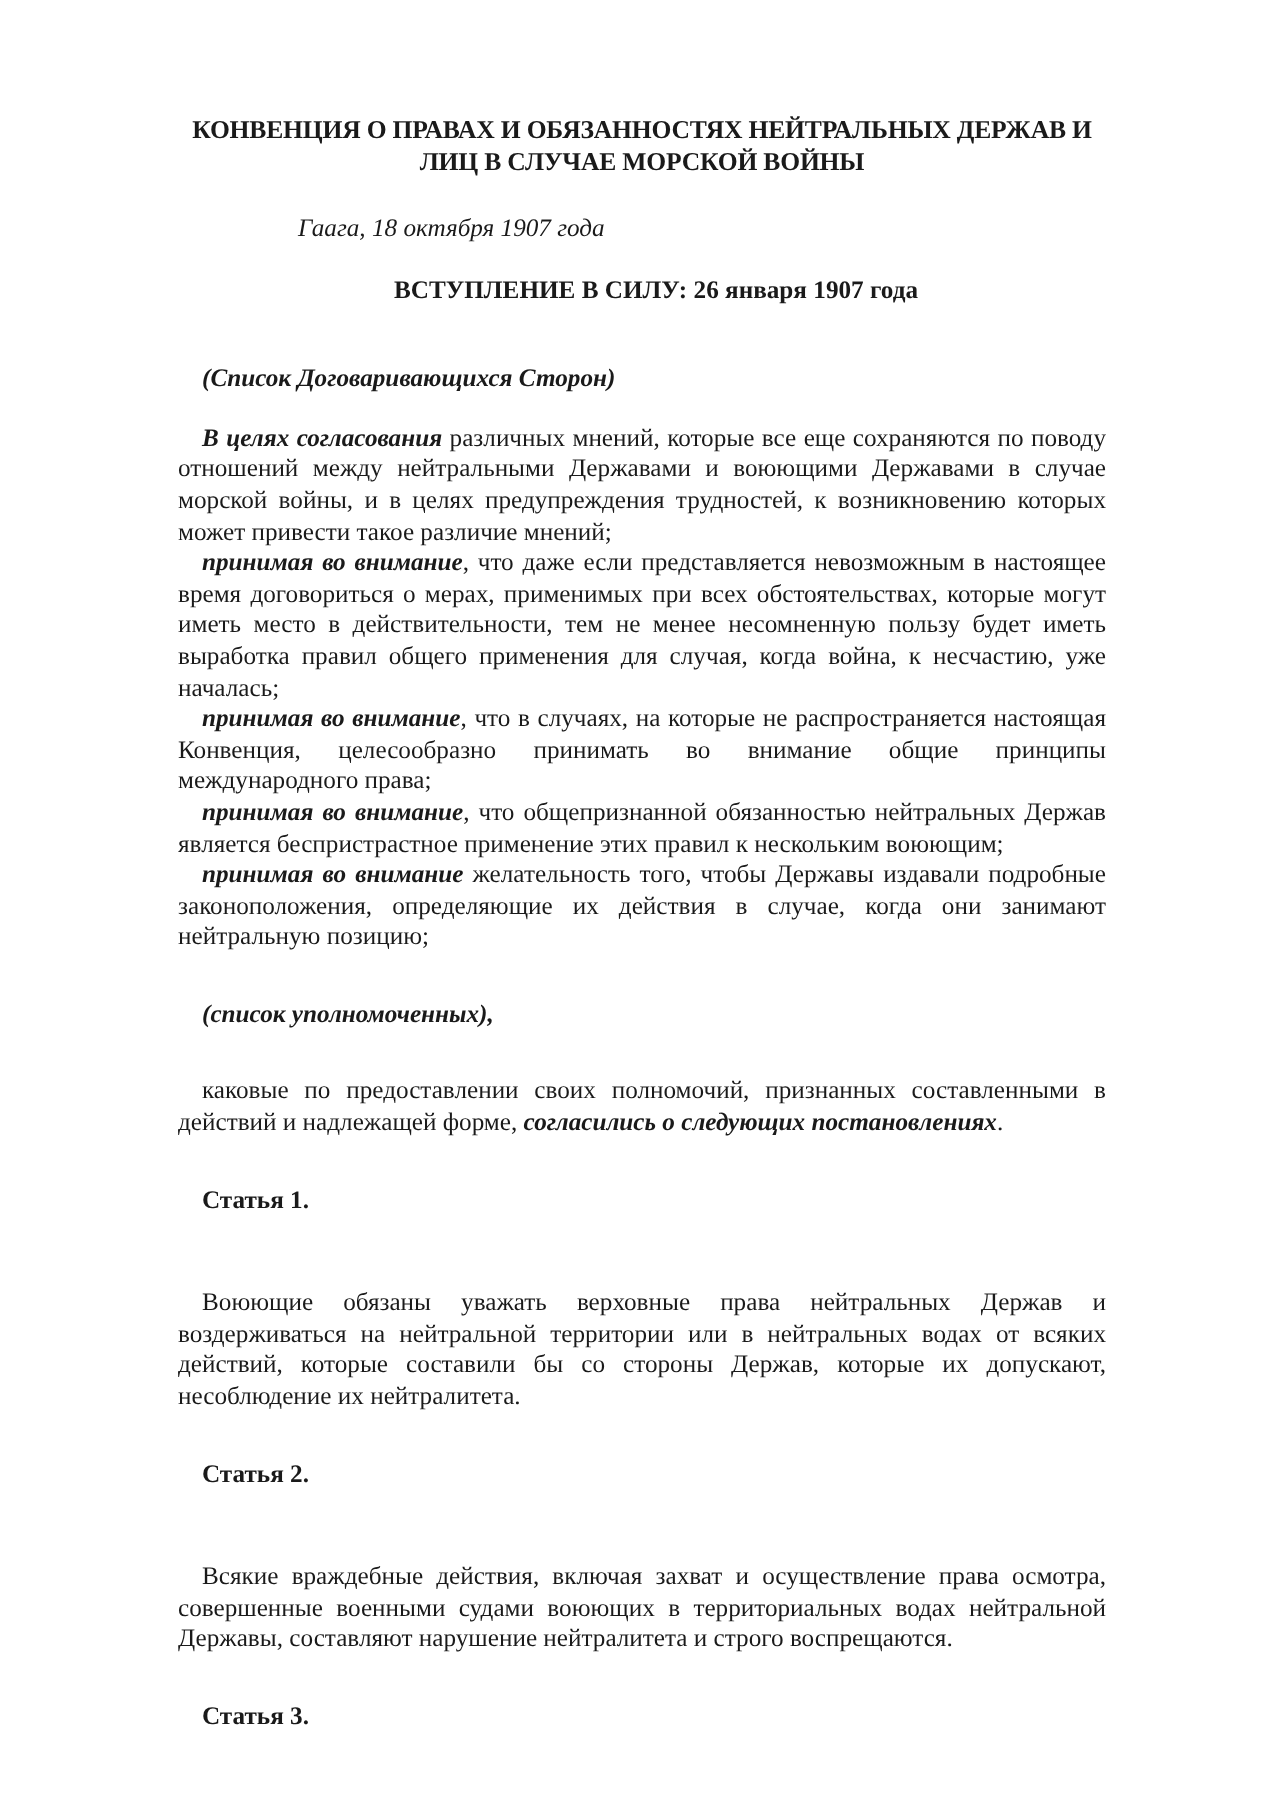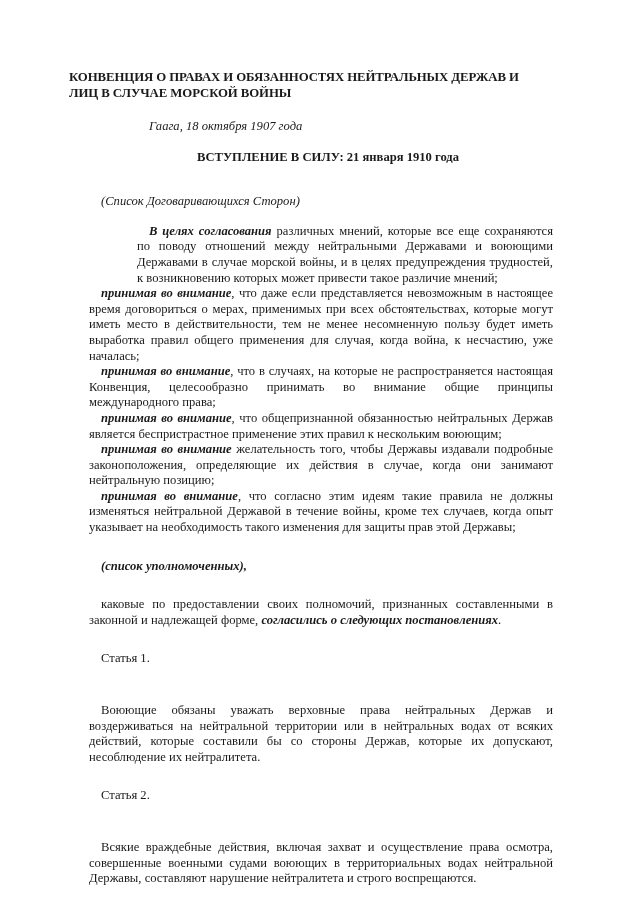--- a/index.html
+++ b/index.html
@@ -3,58 +3,57 @@
 <meta charset="utf-8">
 <style>
   html, body { margin: 0; padding: 0; background: #ffffff; }
   body { width: 640px; height: 905px; overflow: hidden; position: relative; }
   .page {
     position: absolute; left: 89px; top: 58px; width: 464px;
     font-family: "Liberation Serif", "DejaVu Serif", serif;
     font-size: 12.6px; line-height: 15.6px; color: #1a1a1a;
   }
   .title {
-    text-align: left; font-weight: bold; font-size: 12.8px; line-height: 15.5px;
-    margin: 12px -20px; letter-spacing: -0.1px;
+    text-align: center; font-weight: bold; font-size: 12.8px; line-height: 15.5px;
+    margin: 0 -20px; letter-spacing: -0.1px;
   }
   .place { text-align: left; font-style: italic; margin-top: 18px; padding-left: 60px; }
   .force { text-align: center; font-weight: bold; margin-top: 15px; padding-left: 14px; }
-  .parties { font-weight: normal; font-style: italic; margin-top: 29px; padding-left: 12px; }
+  .parties { font-weight: bold; font-style: italic; margin-top: 29px; padding-left: 12px; }
   p { margin: 0; text-align: justify; }
   .ind { text-indent: 12px; }
-  .first { margin-top: 14px; margin-left: 48px; }
+  .first { margin-top: 14px; }
   .bi { font-weight: bold; font-style: italic; }
   .gap { margin-top: 23px; }
   .plen { font-weight: bold; font-style: italic; margin-top: 23px; padding-left: 12px; }
-  .art-h { font-weight: normal; padding-left: 12px; margin-top: 23px; }
+  .art-h { font-weight: bold; padding-left: 12px; margin-top: 23px; }
   .art-b { text-indent: 12px; margin-top: 36px; }
 </style>
 </head>
 <body>
 
 <div class="page">
   <div class="title">
     <div>КОНВЕНЦИЯ О ПРАВАХ И ОБЯЗАННОСТЯХ НЕЙТРАЛЬНЫХ ДЕРЖАВ И</div>
     <div>ЛИЦ В СЛУЧАЕ МОРСКОЙ ВОЙНЫ</div>
   </div>
   <div class="place">Гаага, 18 октября 1907 года</div>
-  <div class="force">ВСТУПЛЕНИЕ В СИЛУ: 21 января 1910 года</div>
+  <div class="force">ВСТУПЛЕНИЕ В СИЛУ: 26 января 1907 года</div>
   <div class="parties">(Список Договаривающихся Сторон)</div>
 
   <p class="ind first"><span class="bi">В целях согласования</span><span> различных мнений, которые все еще сохраняются по поводу отношений между нейтральными Державами и воюющими Державами в случае морской войны, и в целях предупреждения трудностей, к возникновению которых может привести такое различие мнений;</span></p>
   <p class="ind"><span class="bi">принимая во внимание</span><span>, что даже если представляется невозможным в настоящее время договориться о мерах, применимых при всех обстоятельствах, которые могут иметь место в действительности, тем не менее несомненную пользу будет иметь выработка правил общего применения для случая, когда война, к несчастию, уже началась;</span></p>
   <p class="ind"><span class="bi">принимая во внимание</span><span>, что в случаях, на которые не распространяется настоящая Конвенция, целесообразно принимать во внимание общие принципы международного права;</span></p>
   <p class="ind"><span class="bi">принимая во внимание</span><span>, что общепризнанной обязанностью нейтральных Держав является беспристрастное применение этих правил к нескольким воюющим;</span></p>
   <p class="ind"><span class="bi">принимая во внимание</span><span> желательность того, чтобы Державы издавали подробные законоположения, определяющие их действия в случае, когда они занимают нейтральную позицию;</span></p>
-  <p class="ind"><span class="bi">принимая во внимание</span><span>, что согласно этим идеям такие правила не должны изменяться нейтральной Державой в течение войны, кроме тех случаев, когда опыт указывает на необходимость такого изменения для защиты прав этой Державы;</span></p>
 
 
   <div class="plen">(список уполномоченных),</div>
 
-  <p class="ind gap"><span>каковые по предоставлении своих полномочий, признанных составленными в законной и надлежащей форме, </span><span class="bi">согласились о следующих постановлениях</span><span>.</span></p>
+  <p class="ind gap"><span>каковые по предоставлении своих полномочий, признанных составленными в действий и надлежащей форме, </span><span class="bi">согласились о следующих постановлениях</span><span>.</span></p>
 
   <div class="art-h">Статья 1.</div>
   <p class="art-b">Воюющие обязаны уважать верховные права нейтральных Держав и воздерживаться на нейтральной территории или в нейтральных водах от всяких действий, которые составили бы со стороны Держав, которые их допускают, несоблюдение их нейтралитета.</p>
 
   <div class="art-h">Статья 2.</div>
   <p class="art-b">Всякие враждебные действия, включая захват и осуществление права осмотра, совершенные военными судами воюющих в территориальных водах нейтральной Державы, составляют нарушение нейтралитета и строго воспрещаются.</p>
 
   <div class="art-h">Статья 3.</div>
 
 </div>

